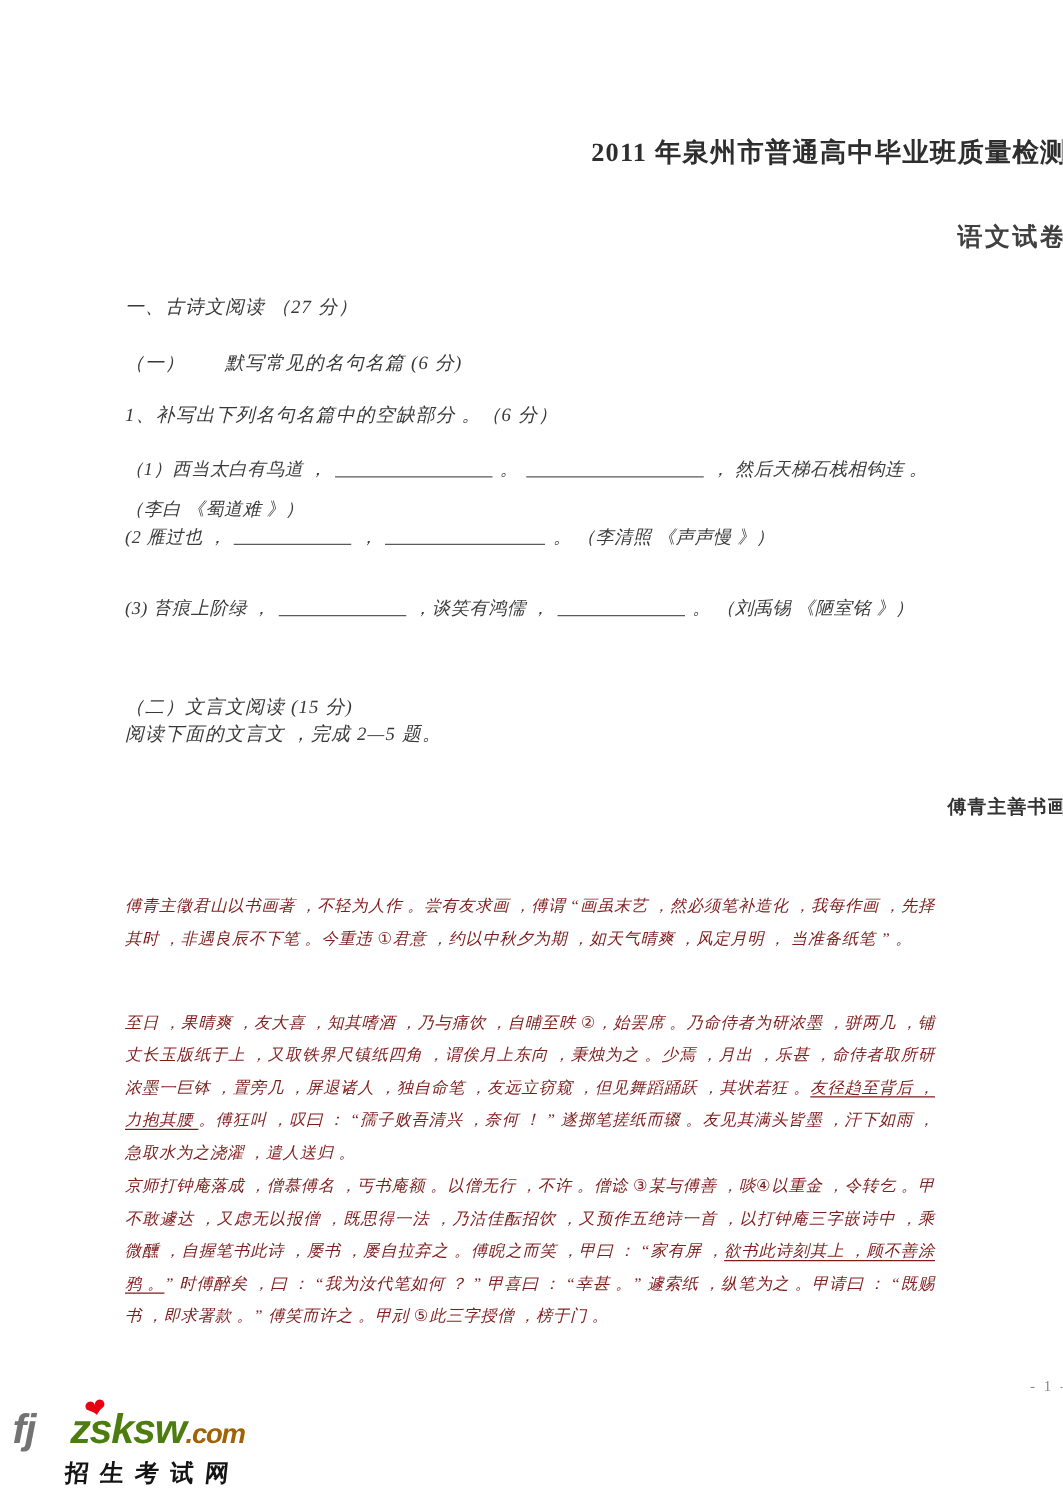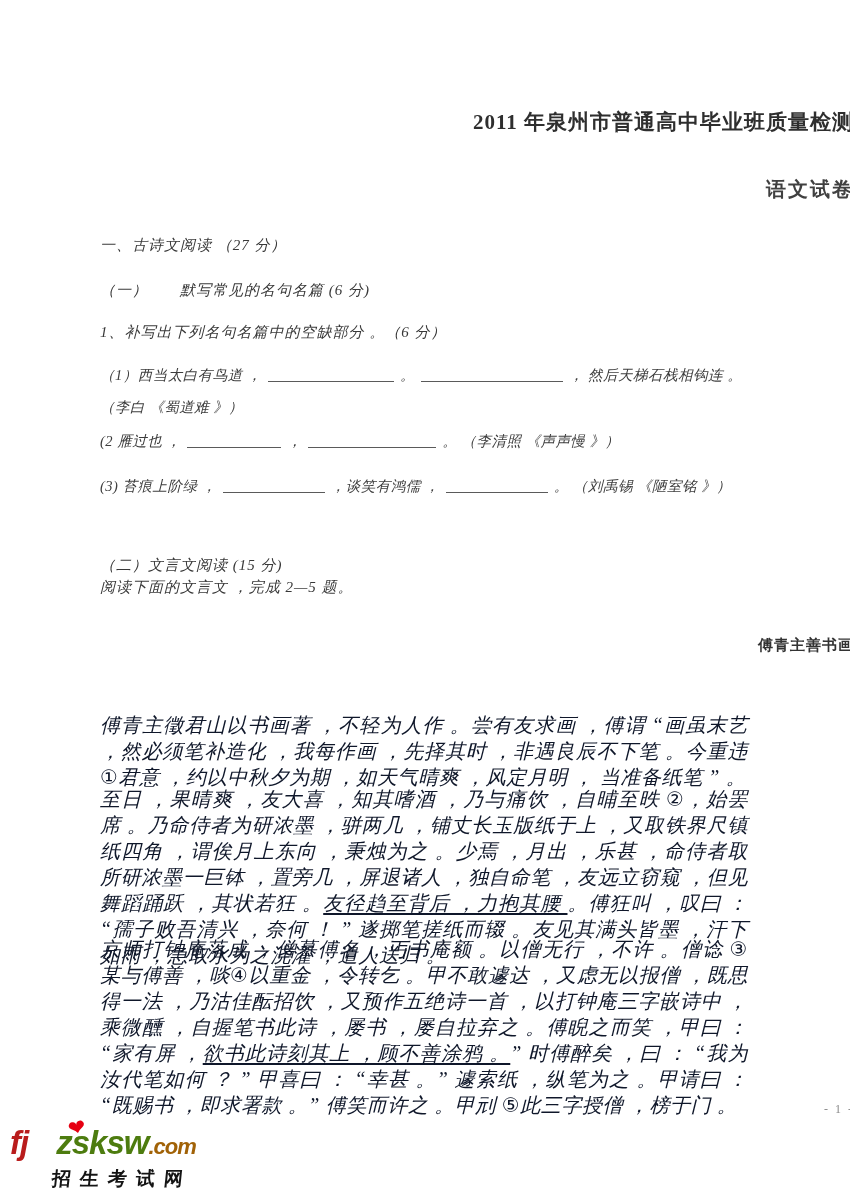--- a/index.html
+++ b/index.html
@@ -8,36 +8,36 @@
     font-family:"Liberation Serif","DejaVu Serif","DejaVu Sans",serif;
     color:#3a3a3a;overflow:hidden;
   }
   .abs{position:absolute;}
   .center{left:4px;width:850px;text-align:right;}
   .col{left:100px;width:648px;font-style:italic;}
   .title{font-size:21px;font-weight:700;letter-spacing:1px;color:#2e2e2e;}
   .subtitle{font-size:20px;font-weight:700;letter-spacing:2px;color:#404040;}
   .h1{font-size:15px;color:#383838;letter-spacing:1px;}
   .body-line{font-size:14.5px;color:#3c3c3c;letter-spacing:0.5px;white-space:nowrap;}
-  .para{font-size:20px;line-height:26px;letter-spacing:0.6px;text-align:justify;color:#0f172a;}
+  .para{font-size:13px;line-height:26px;letter-spacing:0.6px;text-align:justify;color:#7f1d1d;}
   .passage-title{font-size:15px;font-weight:700;letter-spacing:1px;color:#333;}
   .blank{
     display:inline-block;border-bottom:1px solid #5a5a5a;height:14px;
     vertical-align:-2px;margin:0 6px;
   }
   .ul{text-decoration:underline;text-underline-offset:3px;}
   .footer{font-size:12px;color:#8a8a8a;letter-spacing:2px;}
   
   .watermark{left:10px;top:1126px;width:230px;height:72px;}
   .wm-logo{
     font-family:"Liberation Sans","DejaVu Sans",sans-serif;
     font-weight:700;font-style:italic;font-size:33px;line-height:34px;
     letter-spacing:-1px;position:relative;
   }
-  .wm-fj{color:#b91c1c;}
+  .wm-fj{color:#737373;}
   .wm-main{color:#4d7c0f;margin-left:28px;}
   .wm-com{color:#a16207;font-size:22px;}
   .wm-heart{
     position:absolute;left:58px;top:-15px;color:#e60012;font-size:21px;
     font-style:normal;transform:rotate(-12deg);
   }
   .wm-caption{
     font-family:"Liberation Serif","DejaVu Serif",serif;
     font-weight:700;font-size:19px;color:#141414;letter-spacing:9px;
     margin-left:42px;margin-top:2px;transform:skewX(-6deg);
@@ -51,35 +51,35 @@
 
 <div class="abs col h1" style="top:236px">一、古诗文阅读 （27 分）</div>
 <div class="abs col h1" style="top:281px">（一）　　默写常见的名句名篇 (6 分)</div>
 <div class="abs col h1" style="top:323px">1、补写出下列名句名篇中的空缺部分 。（6 分）</div>
 
 <div class="abs col body-line" style="top:366px">
   <span>（1）西当太白有鸟道 ，</span><span class="blank" style="width:126px"></span><span>。</span><span class="blank" style="width:142px"></span><span>，  然后天梯石栈相钩连 。</span>
 </div>
 <div class="abs col body-line" style="top:398px">（李白 《蜀道难 》）</div>
 
-<div class="abs col body-line" style="top:432px">
+<div class="abs col body-line" style="top:420px">
   <span>(2 雁过也 ，</span><span class="blank" style="width:94px"></span><span>，</span><span class="blank" style="width:128px"></span><span>。 （李清照  《声声慢 》）</span>
 </div>
 
 <div class="abs col body-line" style="top:477px">
   <span>(3) 苔痕上阶绿 ，</span><span class="blank" style="width:102px"></span><span>，谈笑有鸿儒 ，</span><span class="blank" style="width:102px"></span><span>。 （刘禹锡 《陋室铭 》）</span>
 </div>
 
 <div class="abs col h1" style="top:556px">（二）文言文阅读 (15 分)</div>
 <div class="abs col h1" style="top:578px">阅读下面的文言文 ，完成 2—5 题。</div>
 <div class="abs center passage-title" style="top:636px">傅青主善书画</div>
 
 <div class="abs col para" style="top:712px">傅青主徵君山以书画著 ，不轻为人作 。尝有友求画 ，傅谓 “画虽末艺 ，然必须笔补造化 ，我每作画 ，先择其时 ，非遇良辰不下笔 。今重违 ①君意 ，约以中秋夕为期 ，如天气晴爽 ，风定月明 ， 当准备纸笔 ” 。</div>
 
-<div class="abs col para" style="top:786px">
+<div class="abs col para" style="top:805px">
   <span>至日 ，果晴爽 ，友大喜 ，知其嗜酒 ，乃与痛饮 ，自晡至昳 ②，始罢席 。乃命侍者为研浓墨 ，骈两几 ，铺丈长玉版纸于上 ，又取铁界尺镇纸四角 ，谓俟月上东向 ，秉烛为之 。少焉 ，月出 ，乐甚 ，命侍者取所研浓墨一巨钵 ，置旁几 ，屏退诸人 ，独自命笔 ，友远立窃窥 ，但见舞蹈踊跃 ，其状若狂 。</span><span class="ul">友径趋至背后 ，力抱其腰 </span><span>。傅狂叫 ，叹曰 ： “孺子败吾清兴 ，奈何 ！ ” 遂掷笔搓纸而辍 。友见其满头皆墨 ，汗下如雨 ，急取水为之浇濯 ，遣人送归 。</span>
 </div>
 
 <div class="abs col para" style="top:936px">
   <span>京师打钟庵落成 ，僧慕傅名 ，丐书庵额 。以僧无行 ，不许 。僧谂 ③某与傅善 ，啖④以重金 ，令转乞 。甲不敢遽达 ，又虑无以报僧 ，既思得一法 ，乃沽佳酝招饮 ，又预作五绝诗一首 ，以打钟庵三字嵌诗中 ，乘微醺 ，自握笔书此诗 ，屡书 ，屡自拉弃之 。傅睨之而笑 ，甲曰 ： “家有屏 ，</span><span class="ul">欲书此诗刻其上 ，顾不善涂鸦 。</span><span>” 时傅醉矣 ，曰 ： “我为汝代笔如何 ？ ” 甲喜曰 ： “幸甚 。” 遽索纸 ，纵笔为之 。甲请曰 ： “既赐书 ，即求署款 。” 傅笑而许之 。甲刓 ⑤此三字授僧 ，榜于门 。</span>
 </div>
 
 <div class="abs center footer" style="top:1102px">- 1 -</div>
 
 <div class="abs watermark">

